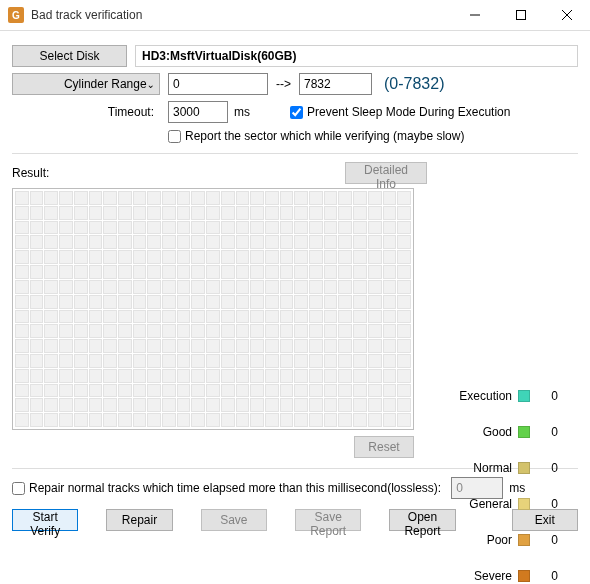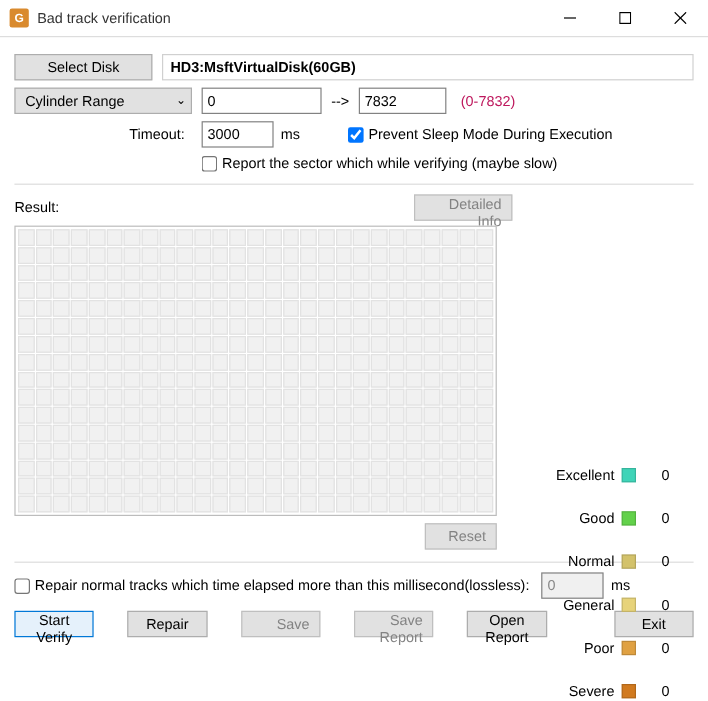--- a/index.html
+++ b/index.html
@@ -10,34 +10,34 @@
 .titlebar .app-icon::before { content:"G"; color:#fff; font-size:10px; font-weight:bold; }
 .titlebar .title { font-size: 12px; color: #333; }
 .titlebar .spacer { flex: 1; }
 .winbtn { width: 46px; height: 30px; display:flex; align-items:center; justify-content:center; color:#333; }
 .winbtn svg { width:10px; height:10px; }
 
 .content { padding: 14px 12px 10px 12px; }
 
 .row { display:flex; align-items:center; margin-bottom: 6px; }
 .btn { height: 22px; font-size: 12px; background: #e1e1e1; border: 1px solid #adadad; color:#000; padding: 0 8px; cursor:pointer; }
-.btn.disabled { color:#838383; background:#e1e1e1; border-color:#bfbfbf; cursor:default;text-align:right; }
+.btn.disabled { color:#838383; background:#e1e1e1; border-color:#bfbfbf; cursor:default; }
 .btn.primary { border:1px solid #0078d7; background:#e5f1fb; }
 
 .select-disk-btn { width: 115px; }
 .disk-box { flex:1; margin-left: 8px; height:22px; border:1px solid #d0d0d0; padding:2px 6px; font-size:12px; font-weight:bold; display:flex; align-items:center; }
 
-.combo { width:148px; height:22px; border:1px solid #adadad; background:#e1e1e1; font-size:12px; display:flex; align-items:center; padding:0 4px 0 8px; justify-content:space-between; cursor:pointer; }
+.combo { width:148px; height:22px; border:1px solid #adadad; background:#e1e1e1; font-size:12px; display:flex; align-items:center; padding:0 4px 0 8px; justify-content:flex-end; cursor:pointer; }
 .combo .chev { font-size:10px; }
 
 .num-input { height:22px; border:1px solid #828282; font-size:12px; padding:1px 4px; background:#fff; }
 .num-input.disabled { background:#f0f0f0; color:#888; }
 
 .arrow-sep { margin: 0 8px; font-size:12px; }
-.hint { margin-left: 12px; font-size:12px; color:#be185d; }
+.hint { margin-left: 12px; font-size:16px; color:#0c4a6e; }
 
 .label-right { text-align:right; font-size:12px; width:148px; padding-right:6px; }
 
 .checkbox-row { display:flex; align-items:center; font-size:12px; }
 .checkbox-row input { margin: 0 4px 0 0; width:13px; height:13px; }
 
 hr.sep { border:none; border-top:1px solid #ddd; margin: 10px 0 8px 0; }
 
 .result-header { display:flex; align-items:center; margin-bottom:4px; }
 .result-header .label { font-size:12px; }
@@ -566,21 +566,21 @@
           <div class="cell"></div>
           <div class="cell"></div>
           <div class="cell"></div>
         </div>
       <div class="reset-row">
         <button class="btn disabled" style="width:60px;">Reset</button>
       </div>
     </div>
     <div class="legend" id="legend">
         <div class="legend-row">
-          <span class="lname">Excellent</span>
+          <span class="lname">Execution</span>
           <span class="swatch" style="background: rgb(63, 212, 184);"></span>
           <span class="lval">0</span>
         </div>
         <div class="legend-row">
           <span class="lname">Good</span>
           <span class="swatch" style="background: rgb(98, 209, 74);"></span>
           <span class="lval">0</span>
         </div>
         <div class="legend-row">
           <span class="lname">Normal</span>

